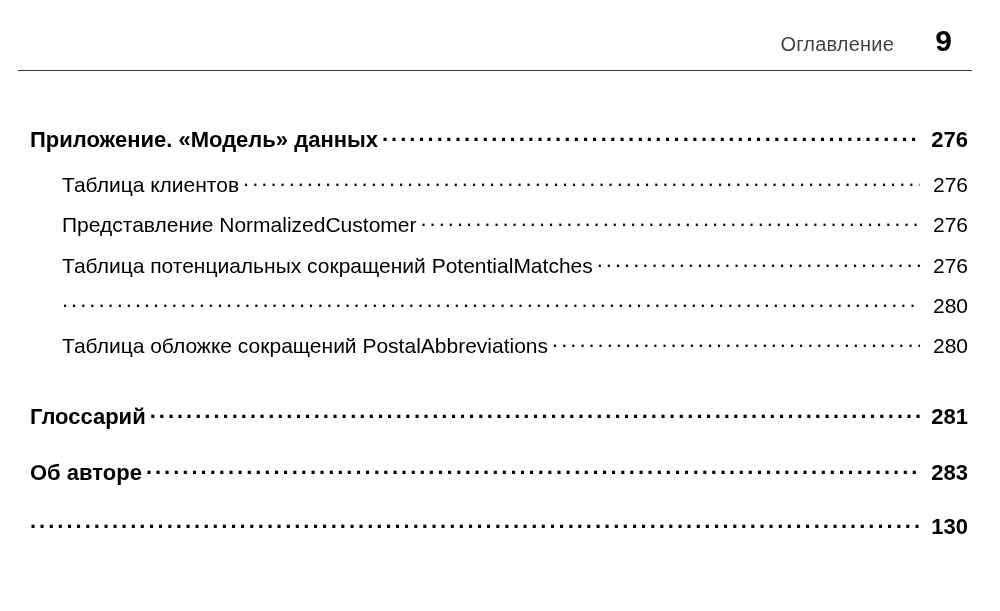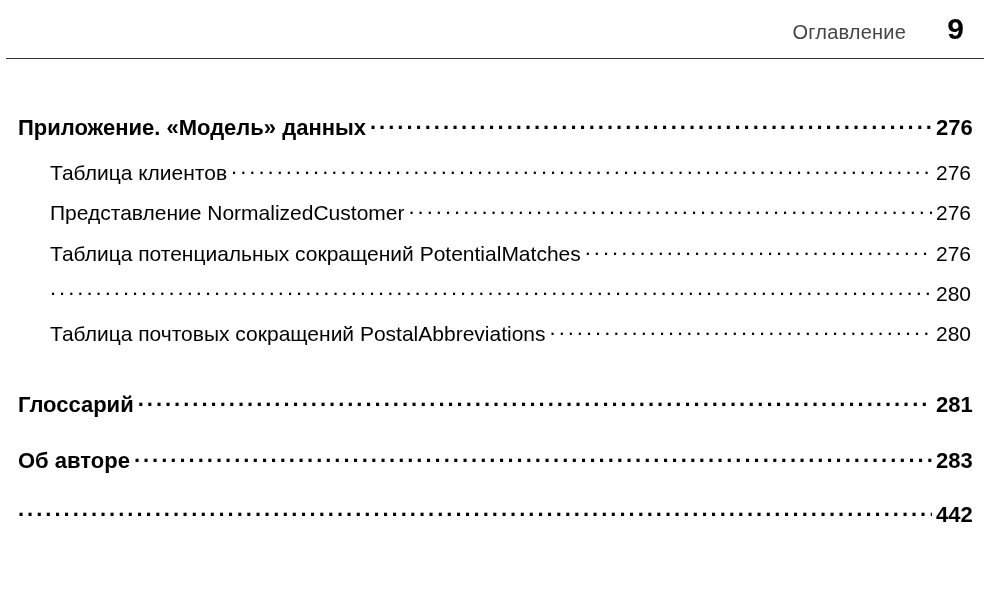--- a/index.html
+++ b/index.html
@@ -1,17 +1,17 @@
 <!DOCTYPE html>
 <html><head>
   <meta charset="utf-8">
   <style>
     * { margin: 0; padding: 0; box-sizing: border-box; }
     html, body { width: 1000px; height: 611px; background: #fff; font-family: Arial, Helvetica, sans-serif; color: #000; }
-    .page { width: 1000px; height: 521px; padding: 0; position: relative; }
+    .page { width: 1000px; height: 521px; padding: 12px; position: relative; }
     .header {
       display: flex;
       justify-content: flex-end;
       align-items: baseline;
       padding: 12px 20px 12px 20px;
       border-bottom: 1.5px solid #333;
       margin: 0 16px 0 6px;
     }
     .header-label {
       font-size: 20px;
@@ -50,21 +50,21 @@
       content: "............................................................................................................................................................................................................................................................................................................";
       position: absolute;
       left: 0; bottom: 2px;
       font-size: 22px;
       font-weight: 700;
       letter-spacing: 3px;
       color: #000;
       line-height: 1;
     }
     .row.sub .leader::after { font-weight: 400; letter-spacing: 3px; }
-    .num { flex: 0 0 auto; padding-left: 4px; text-align: left; min-width: 48px; }
+    .num { flex: 0 0 auto; padding-left: 4px; text-align: right; min-width: 48px; }
     .block-gap { height: 30px; }
   </style>
 </head>
 <body>
 
 <div class="page">
   <div class="header">
     <span class="header-label">Оглавление</span>
     <span class="header-page">9</span>
   </div>
@@ -90,21 +90,21 @@
     <div class="row sub">
       <span class="title">Таблица потенциальных сокращений PotentialMatches</span>
       <span class="leader"></span>
       <span class="num">276</span>
     </div>
     <div class="row sub">
       <span class="leader"></span>
       <span class="num">280</span>
     </div>
     <div class="row sub">
-      <span class="title">Таблица почтовых сокращений PostalAbbreviations</span>
+      <span class="title">Таблица обложке сокращений PostalAbbreviations</span>
       <span class="leader"></span>
       <span class="num">280</span>
     </div>
 
     <div class="block-gap"></div>
 
     <div class="row section" style="margin-top:0;margin-bottom:30px;">
       <span class="title">Глоссарий</span>
       <span class="leader"></span>
       <span class="num">281</span>
@@ -112,17 +112,17 @@
 
     <div class="row section" style="margin-bottom:14px;">
       <span class="title">Об авторе</span>
       <span class="leader"></span>
       <span class="num">283</span>
     </div>
 
 
     <div class="row section" style="margin-bottom:0;">
       <span class="leader"></span>
-      <span class="num">442</span>
+      <span class="num">130</span>
     </div>
 
   </div>
 </div>
 
 </body></html>

